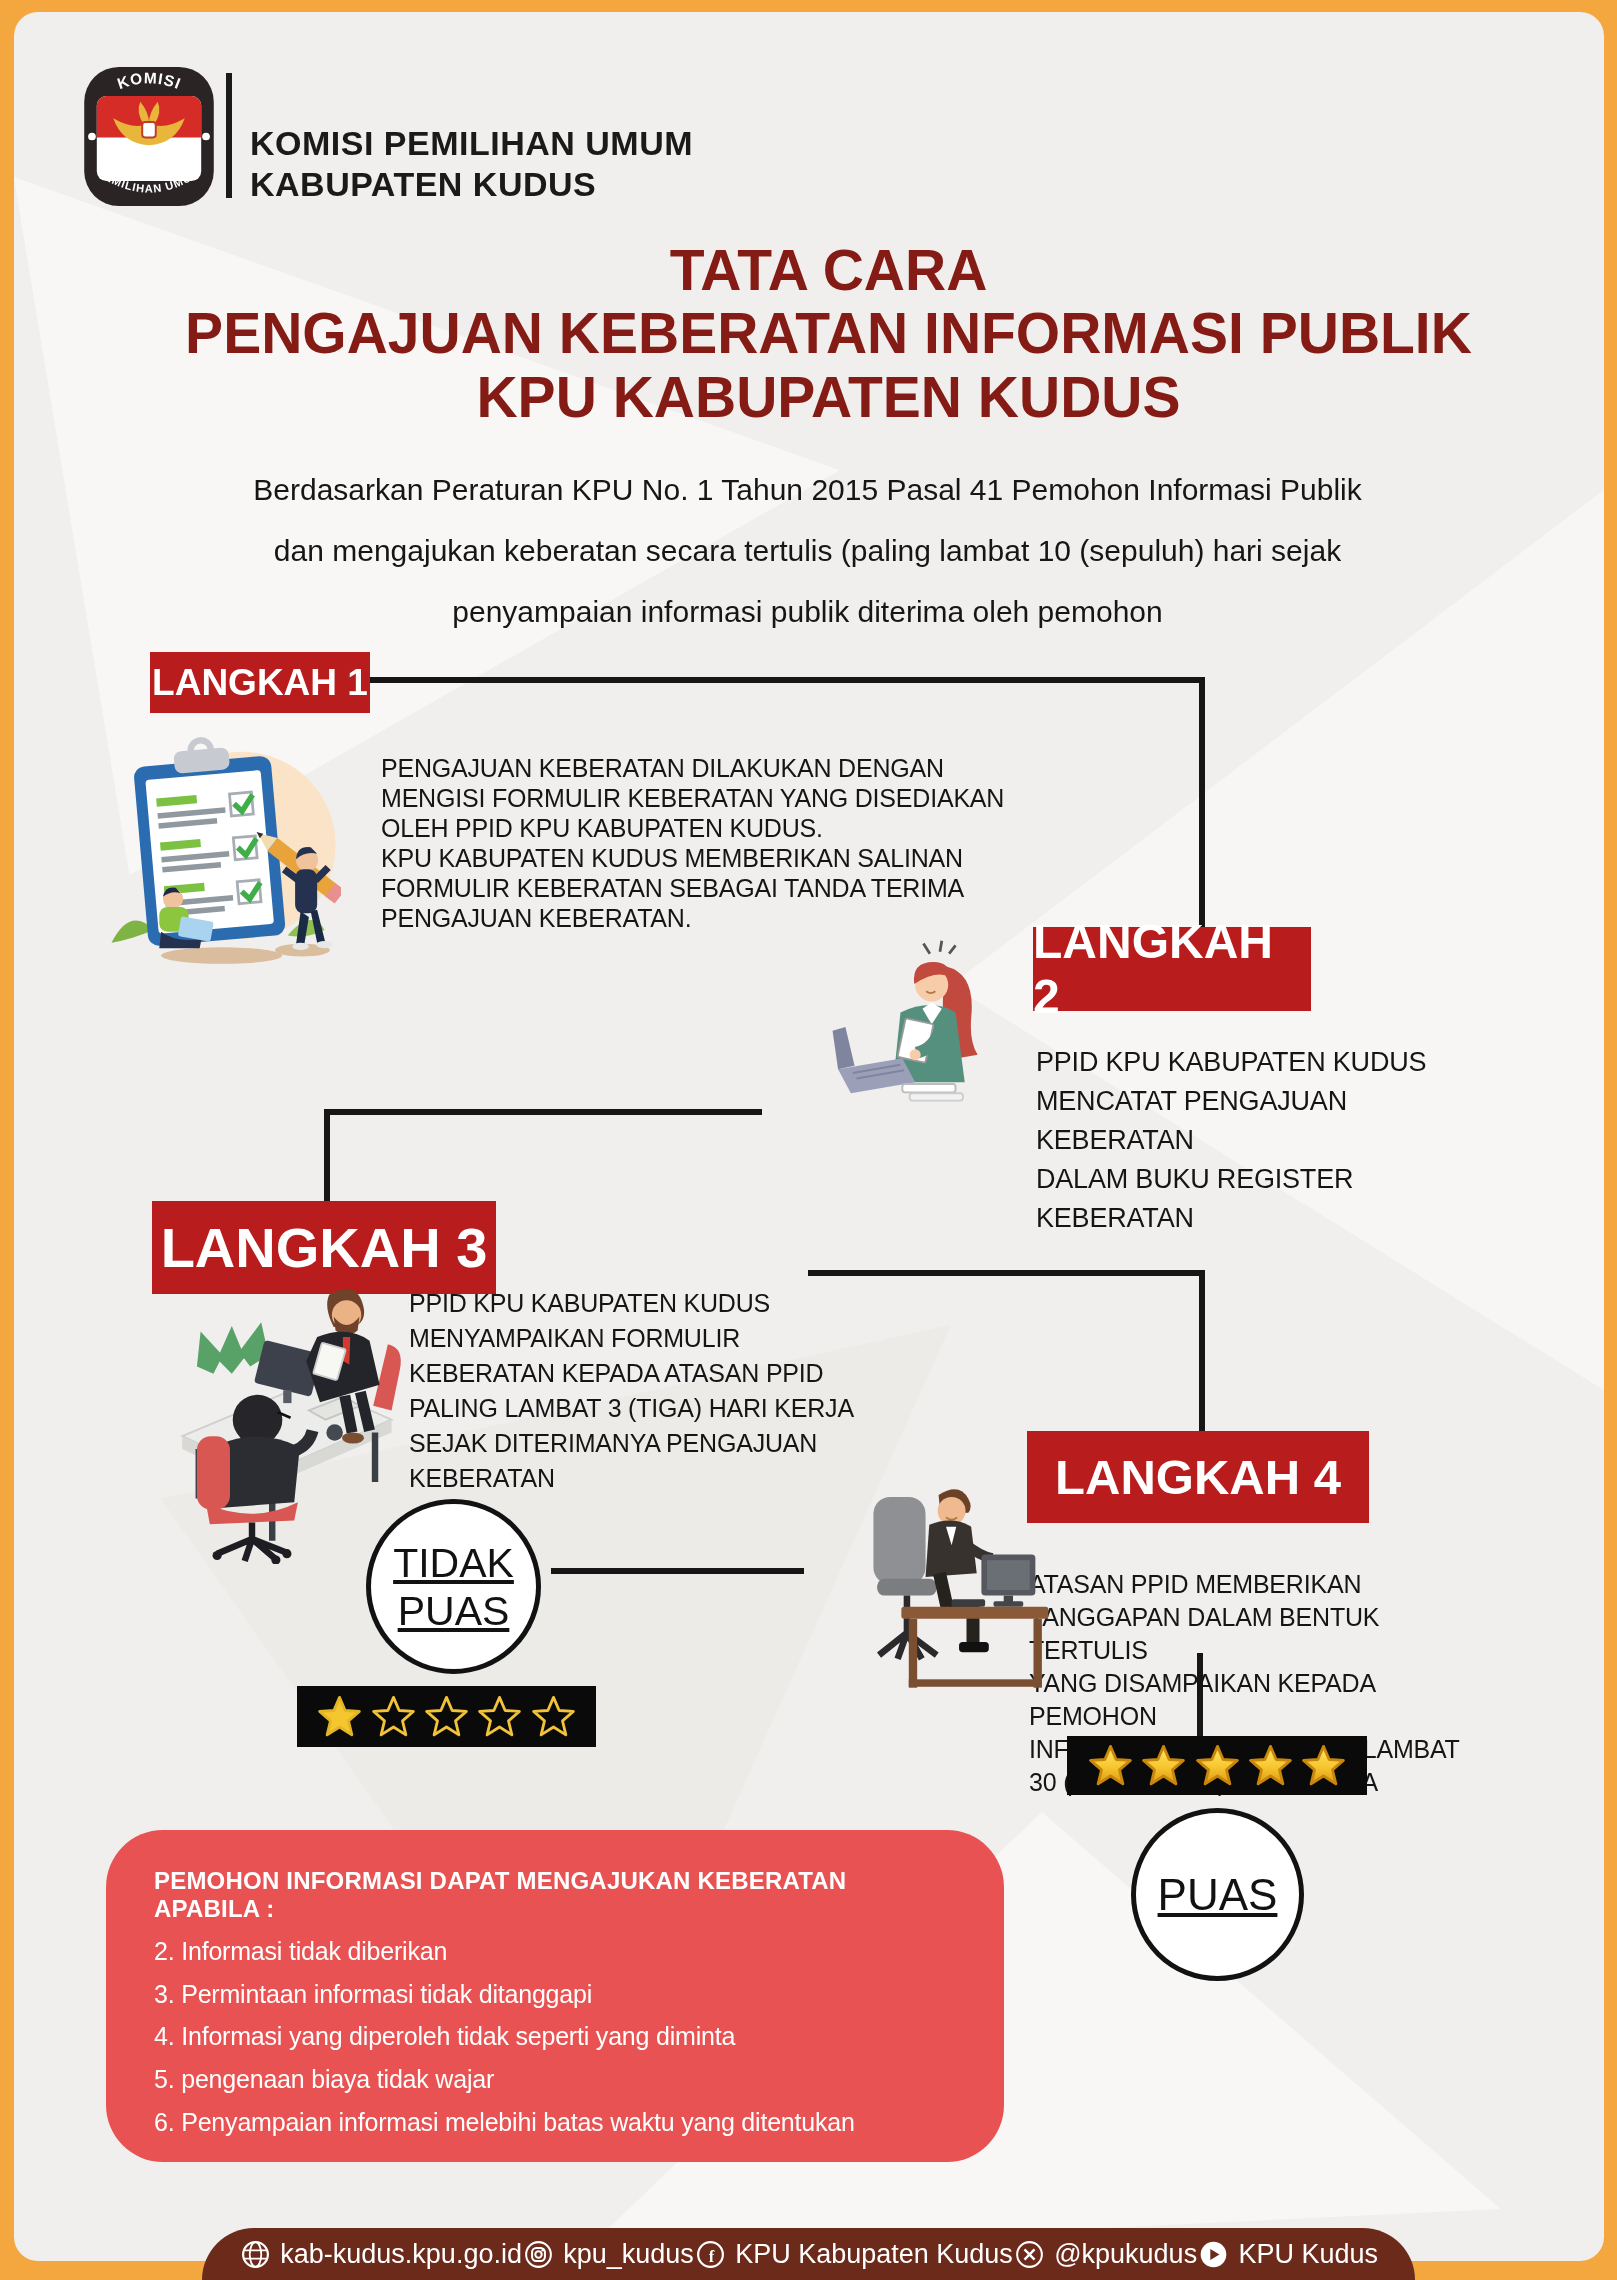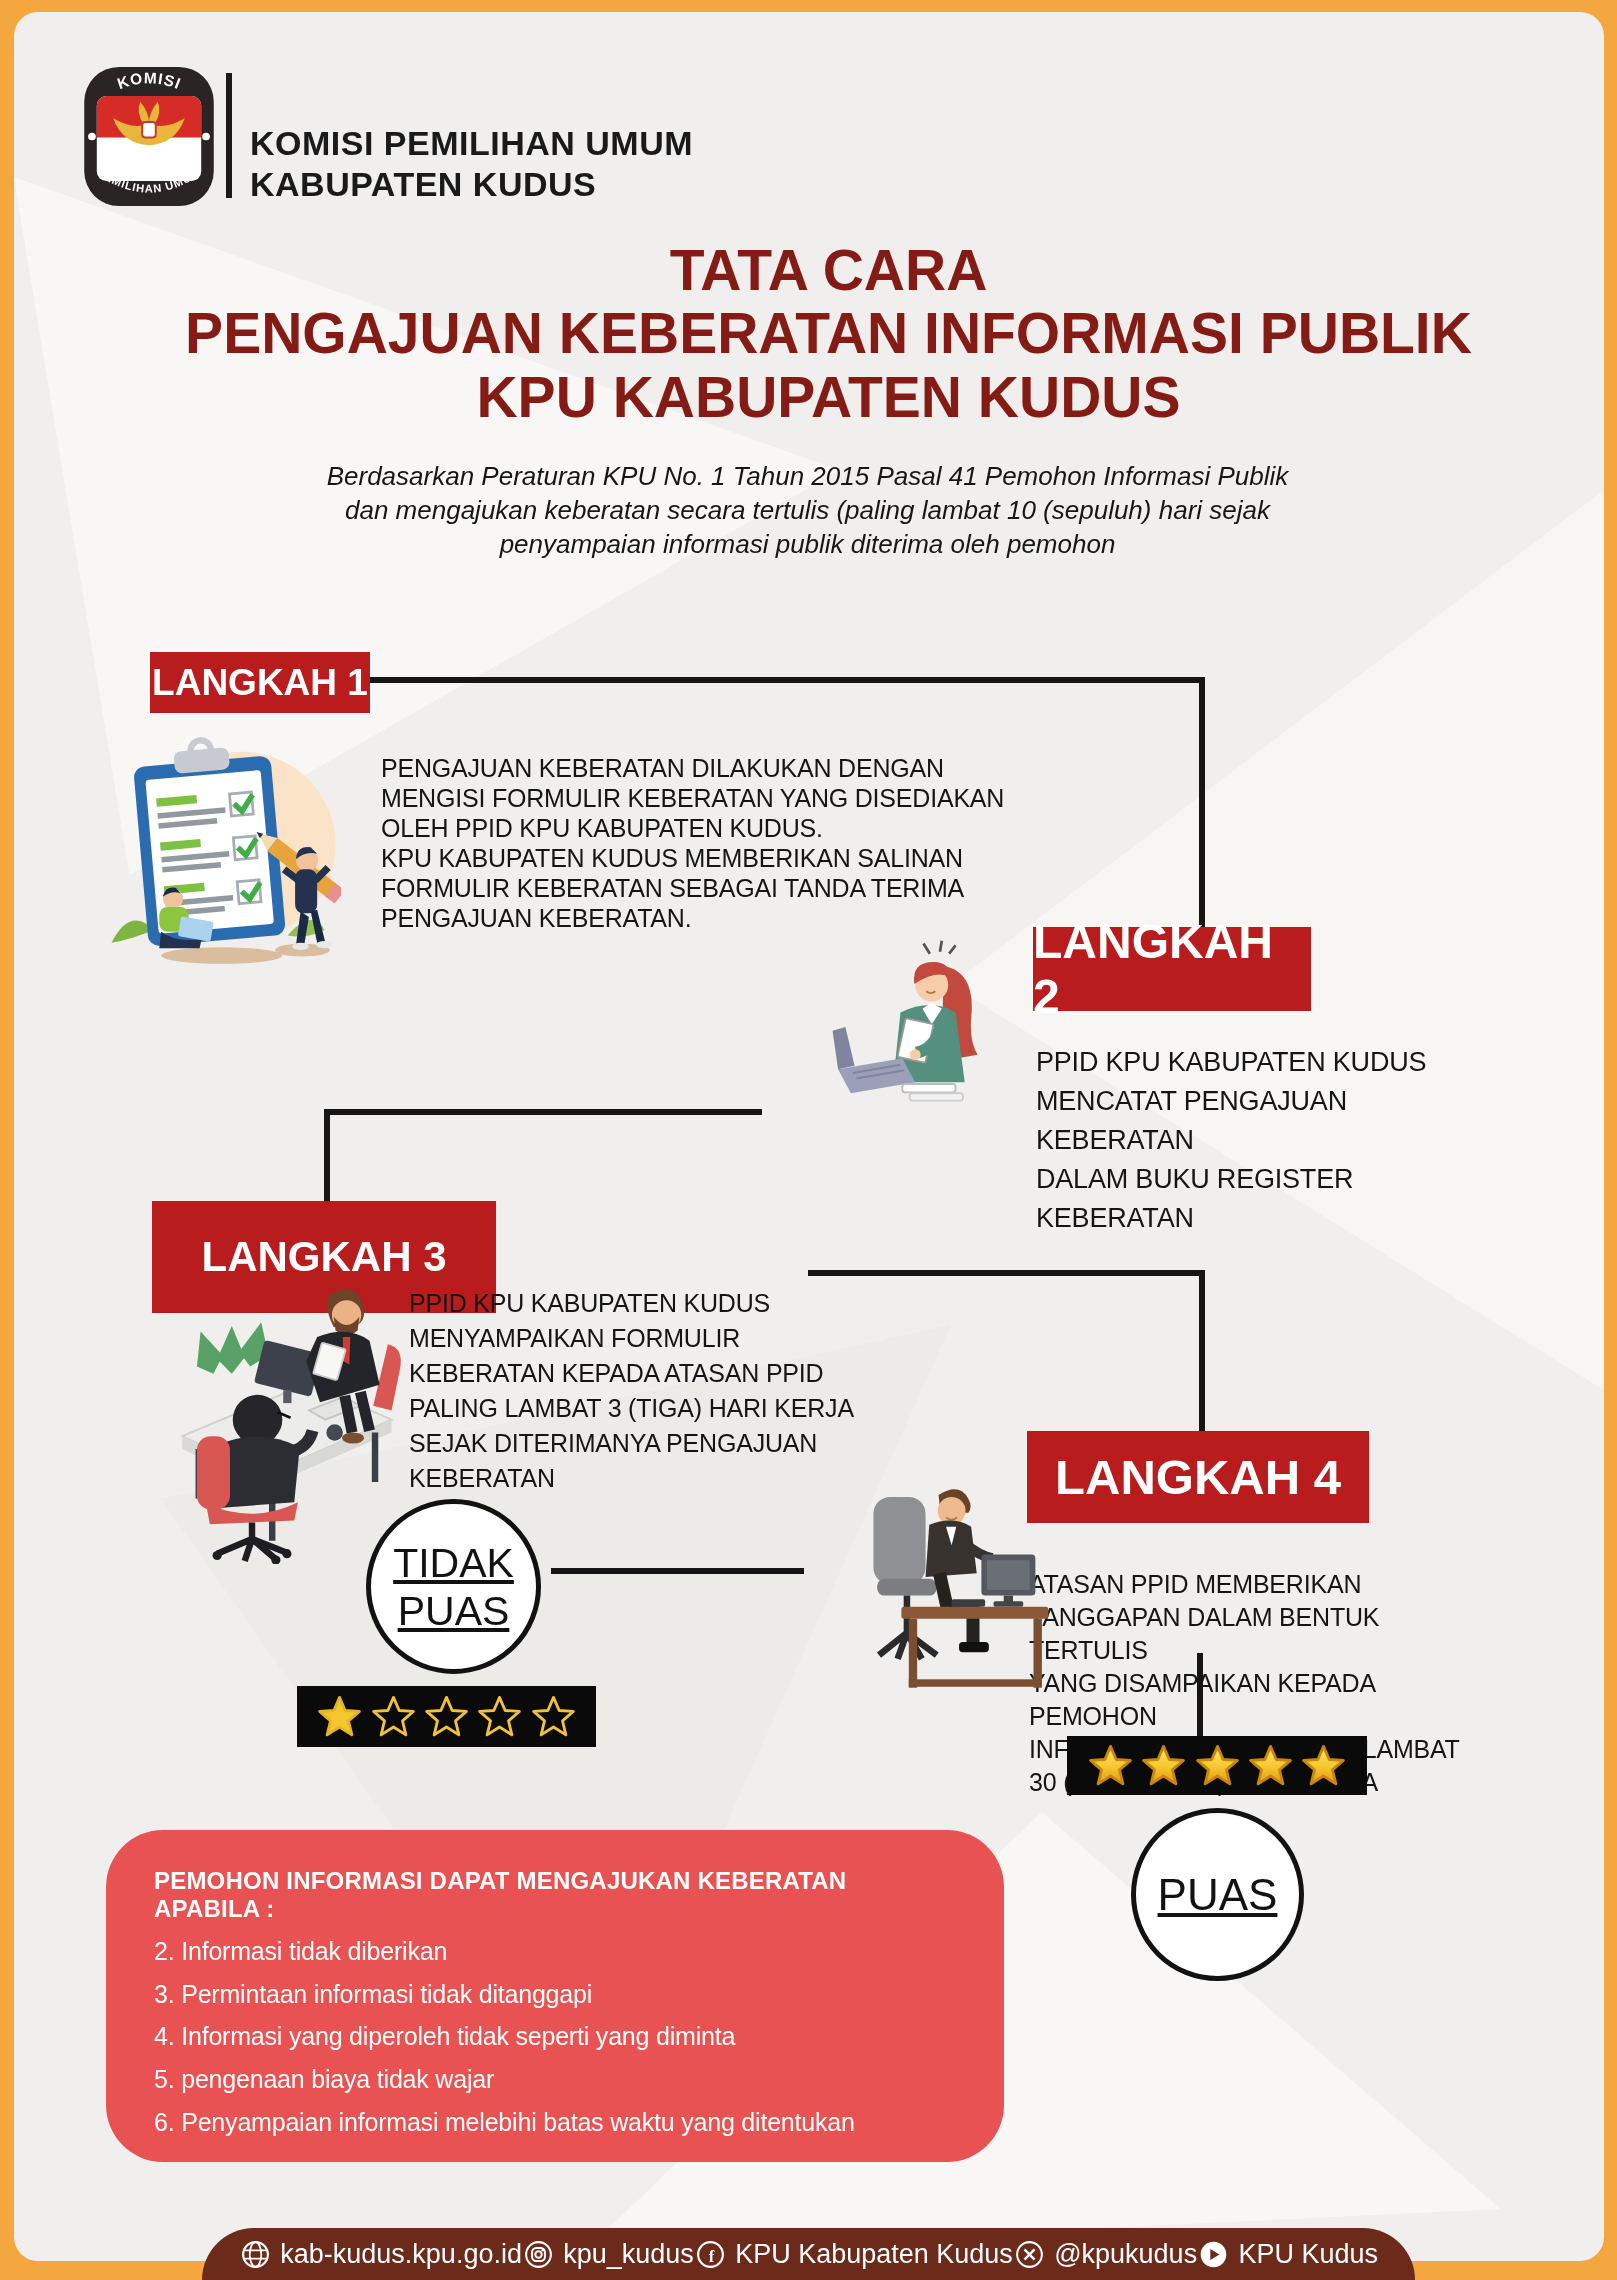--- a/index.html
+++ b/index.html
@@ -9,26 +9,26 @@
   #canvas{left:13.8px;top:12px;width:1590px;height:2249px;background:#F0EFED;border-radius:24px;overflow:hidden;}
   .deco{position:absolute;}
   
   #org-divider{left:226px;top:73px;width:5.5px;height:125px;background:#1A1A1A;}
   #org-name{left:250px;top:123px;font-size:34px;line-height:41px;font-weight:bold;color:#1A1A1A;letter-spacing:0.5px;white-space:pre-line;}
   
   .title-line{left:0;width:1617px;text-align:center;color:#841B15;font-weight:bold;letter-spacing:0px;padding-left:20px;}
   #title1{top:237px;font-size:57px;}
   #title2{top:300px;font-size:57px;}
   #title3{top:364px;font-size:57px;}
-  #intro{left:119px;top:459px;width:1377px;text-align:center;font-size:26px;line-height:34px;color:#161616;white-space:pre-line;font-style:italic;}
+  #intro{left:119px;top:459px;width:1377px;text-align:center;font-size:30px;line-height:61px;color:#161616;white-space:pre-line;}
   
   .step-box{background:#b91c1c;color:#FFFFFF;font-weight:bold;display:flex;align-items:center;justify-content:center;}
   #step1-box{left:150px;top:652px;width:220px;height:61px;font-size:37px;}
   #step2-box{left:1033px;top:927px;width:278px;height:84px;font-size:48px;}
-  #step3-box{left:152px;top:1201px;width:344px;height:112px;font-size:42px;}
+  #step3-box{left:152px;top:1201px;width:344px;height:93px;font-size:56px;}
   #step4-box{left:1027px;top:1431px;width:342px;height:92px;font-size:49px;}
   .step-text{color:#151515;white-space:pre-line;letter-spacing:-0.2px;}
   #step1-text{left:381px;top:753px;width:624px;font-size:25px;line-height:30px;}
   #step2-text{left:1036px;top:1043px;width:459px;font-size:27px;line-height:39px;}
   #step3-text{left:409px;top:1286px;width:514px;font-size:25px;line-height:35px;}
   #step4-text{left:1029px;top:1568px;width:459px;font-size:25px;line-height:33px;}
   
   .line{background:#161616;}
   
   .outcome-circle{border-radius:50%;background:#ffffff;border:5.5px solid #121212;display:flex;align-items:center;justify-content:center;text-align:center;color:#121212;text-decoration:underline;}

